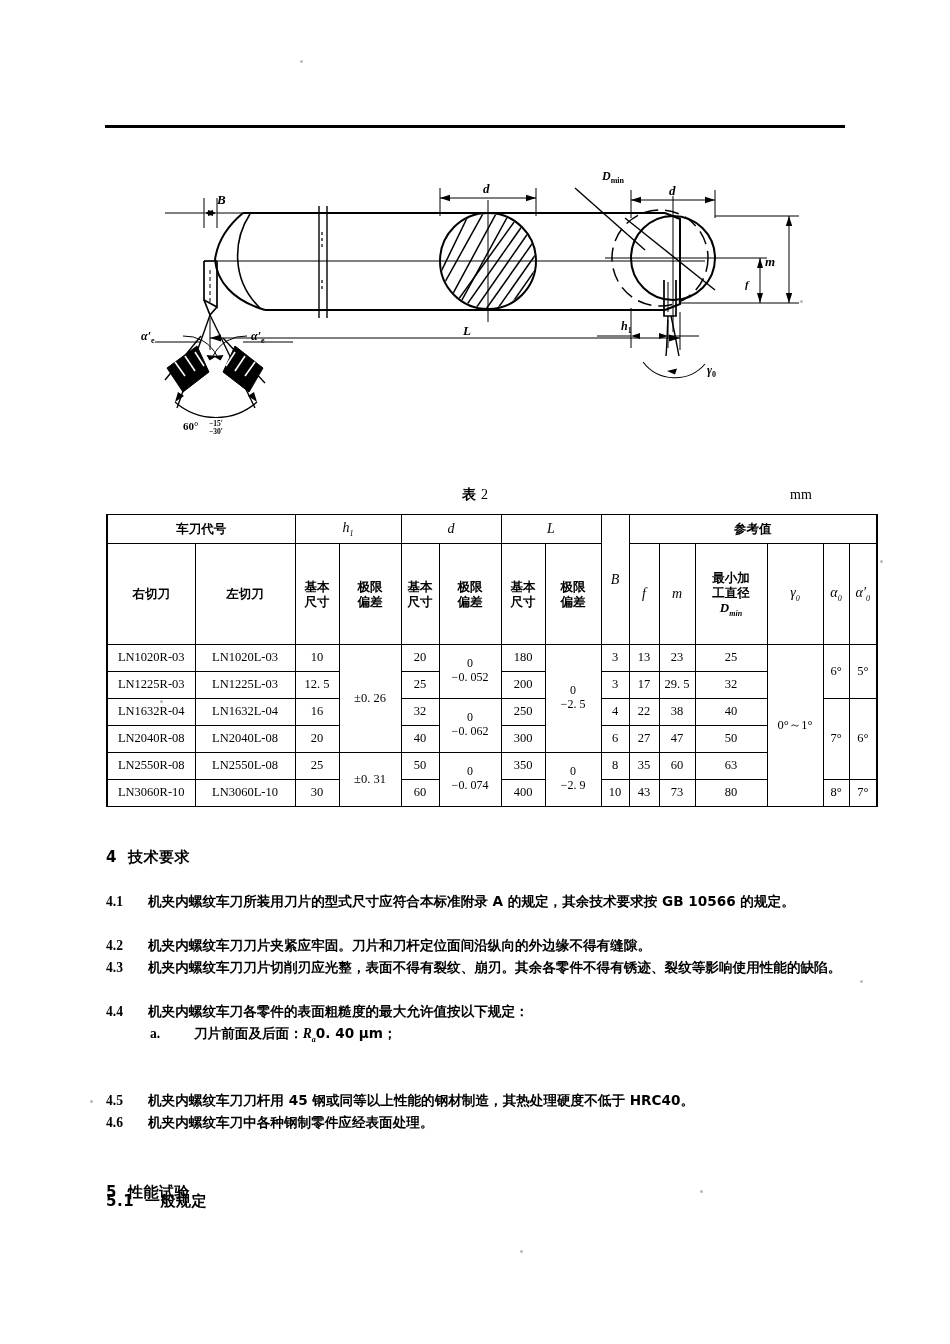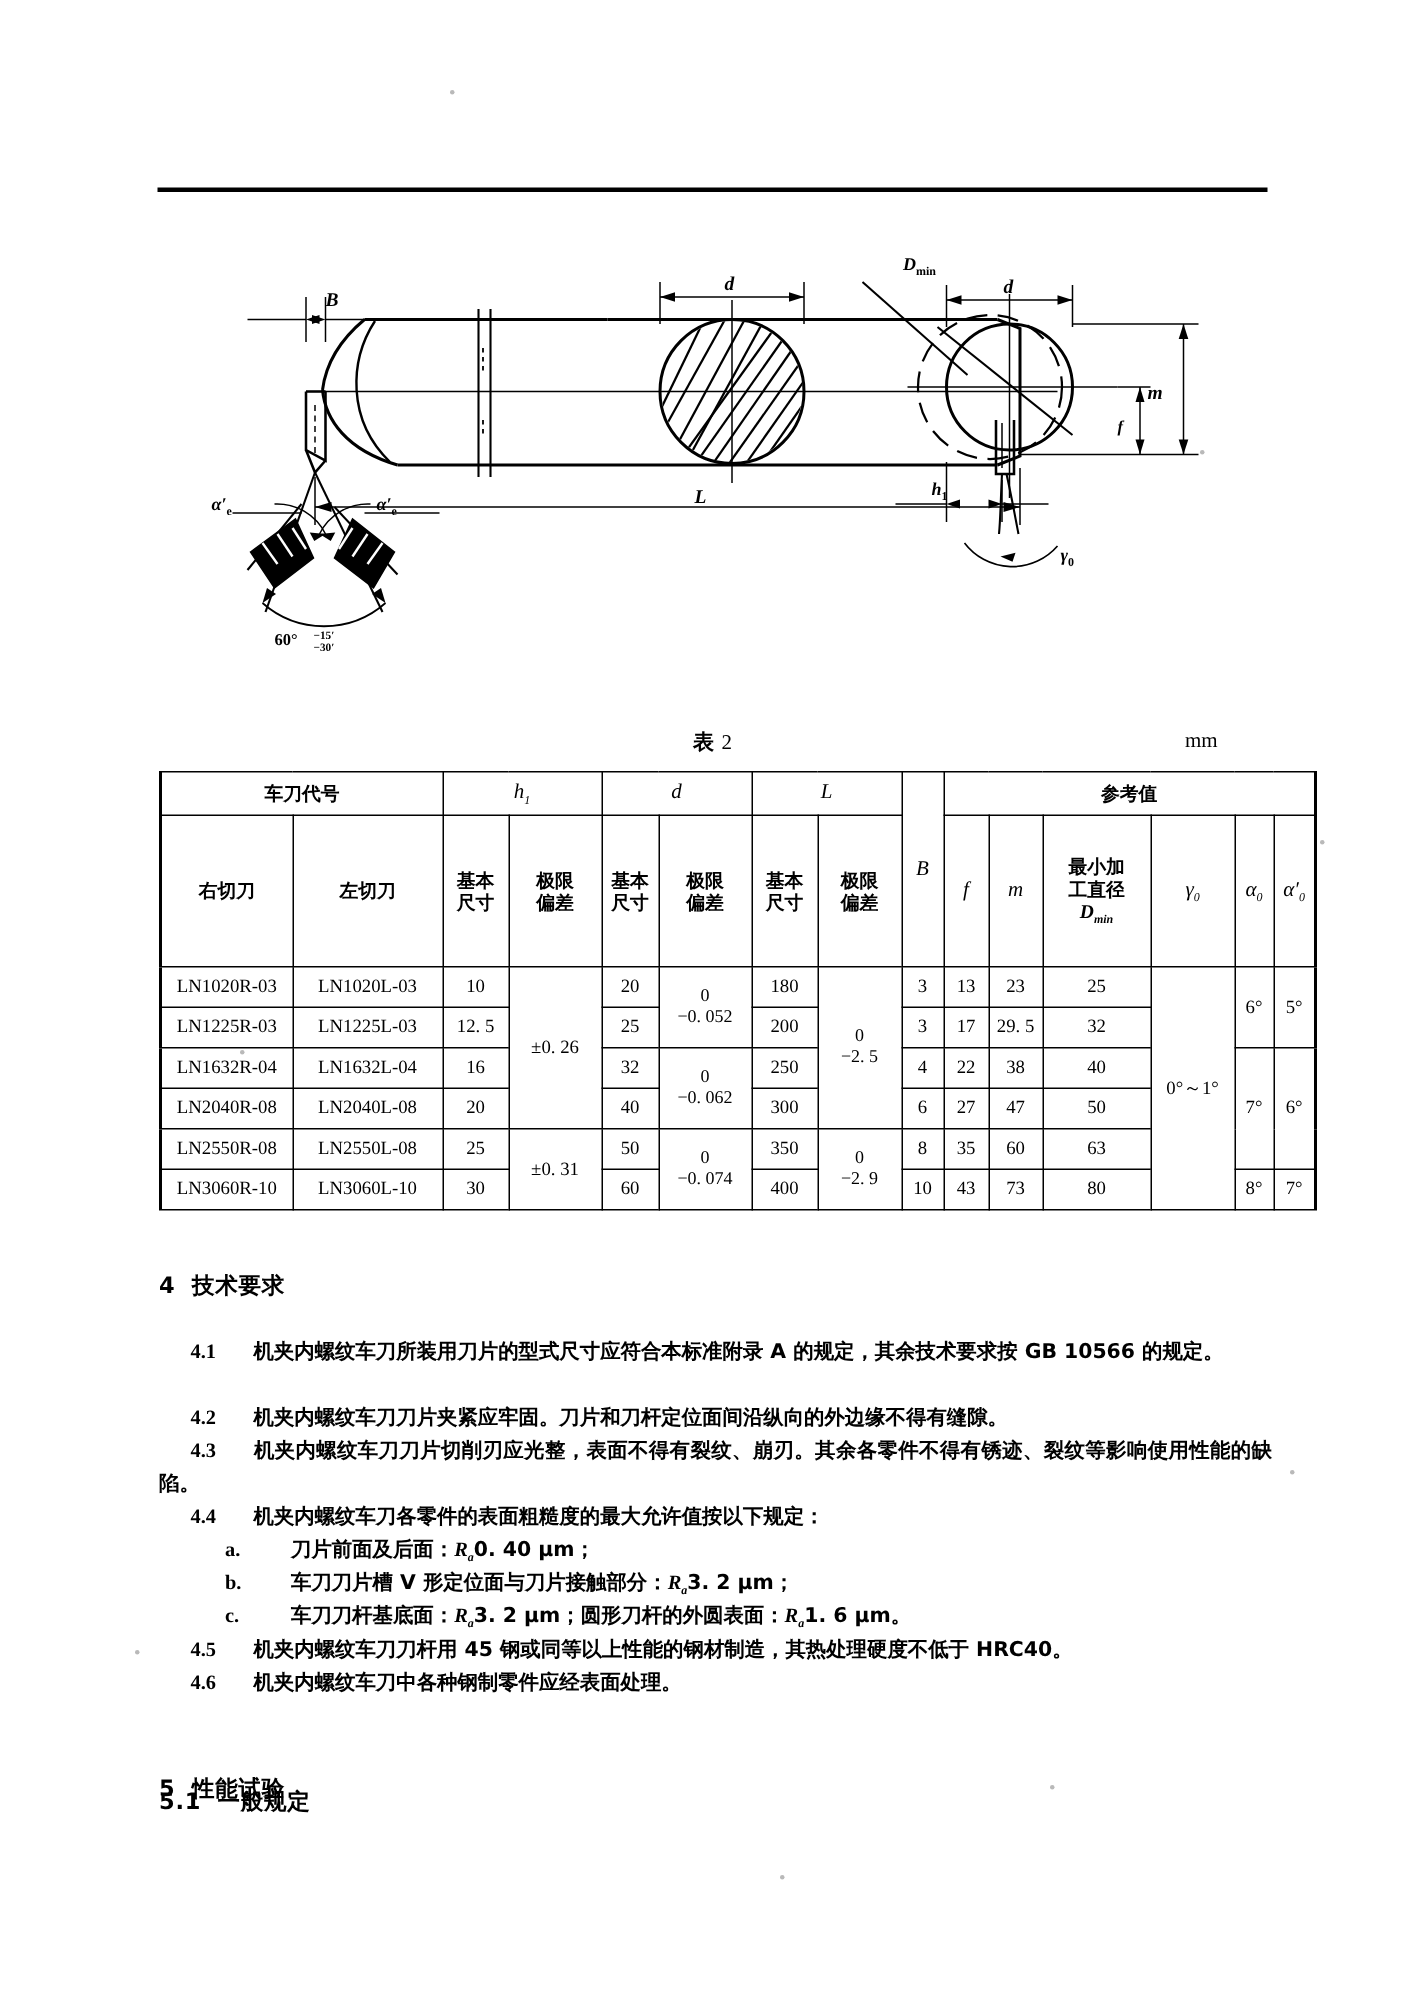--- a/index.html
+++ b/index.html
@@ -86,21 +86,21 @@
   #sec5{left:106px;top:1183px;}
   #sec51{left:106px;top:1192px;}
   .h2 .gap{display:inline-block;width:11px;}
 
   .para{
     position:absolute;left:106px;width:742px;
     font-family:"DejaVu Sans", sans-serif;font-weight:bold;
     font-size:13.6px;line-height:22px;
     text-align:justify;
   }
-  .para .no{display:inline-block;width:42px;margin-left:21px;}
+  .para .no{display:inline-block;width:42px;}
   .sub{
     position:absolute;left:150px;width:700px;
     font-family:"DejaVu Sans", sans-serif;font-weight:bold;
     font-size:13.6px;line-height:22px;
   }
   .sub .lbl{display:inline-block;width:44px;}
   .ser{font-family:"Liberation Serif",serif;}
   .it{font-style:italic;font-family:"Liberation Serif",serif;}
 
   #p41{top:890px;}
@@ -438,26 +438,20 @@
   <div class="para" id="p43">
     <span class="no ser">4.3</span><span>机夹内螺纹车刀刀片切削刃应光整，表面不得有裂纹、崩刃。其余各零件不得有锈迹、裂纹等影响使用性能的缺陷。</span>
   </div>
   <div class="para" id="p44">
     <span class="no ser">4.4</span><span>机夹内螺纹车刀各零件的表面粗糙度的最大允许值按以下规定：</span>
   </div>
 
   <div class="sub" id="pa">
     <span class="lbl ser">a.</span><span>刀片前面及后面：</span><span class="it">R<sub>a</sub></span><span>0. 40 μm；</span>
   </div>
-  <div class="sub" id="pb">
-    <span class="lbl ser">b.</span><span>车刀刀片槽 V 形定位面与刀片接触部分：</span><span class="it">R<sub>a</sub></span><span>3. 2 μm；</span>
-  </div>
-  <div class="sub" id="pc">
-    <span class="lbl ser">c.</span><span>车刀刀杆基底面：</span><span class="it">R<sub>a</sub></span><span>3. 2 μm；圆形刀杆的外圆表面：</span><span class="it">R<sub>a</sub></span><span>1. 6 μm。</span>
-  </div>
 
   <div class="para" id="p45">
     <span class="no ser">4.5</span><span>机夹内螺纹车刀刀杆用 45 钢或同等以上性能的钢材制造，其热处理硬度不低于 HRC40。</span>
   </div>
   <div class="para" id="p46">
     <span class="no ser">4.6</span><span>机夹内螺纹车刀中各种钢制零件应经表面处理。</span>
   </div>
 
   <div class="h2" id="sec5">
     <span>5</span><span class="gap"></span><span>性能试验</span>

